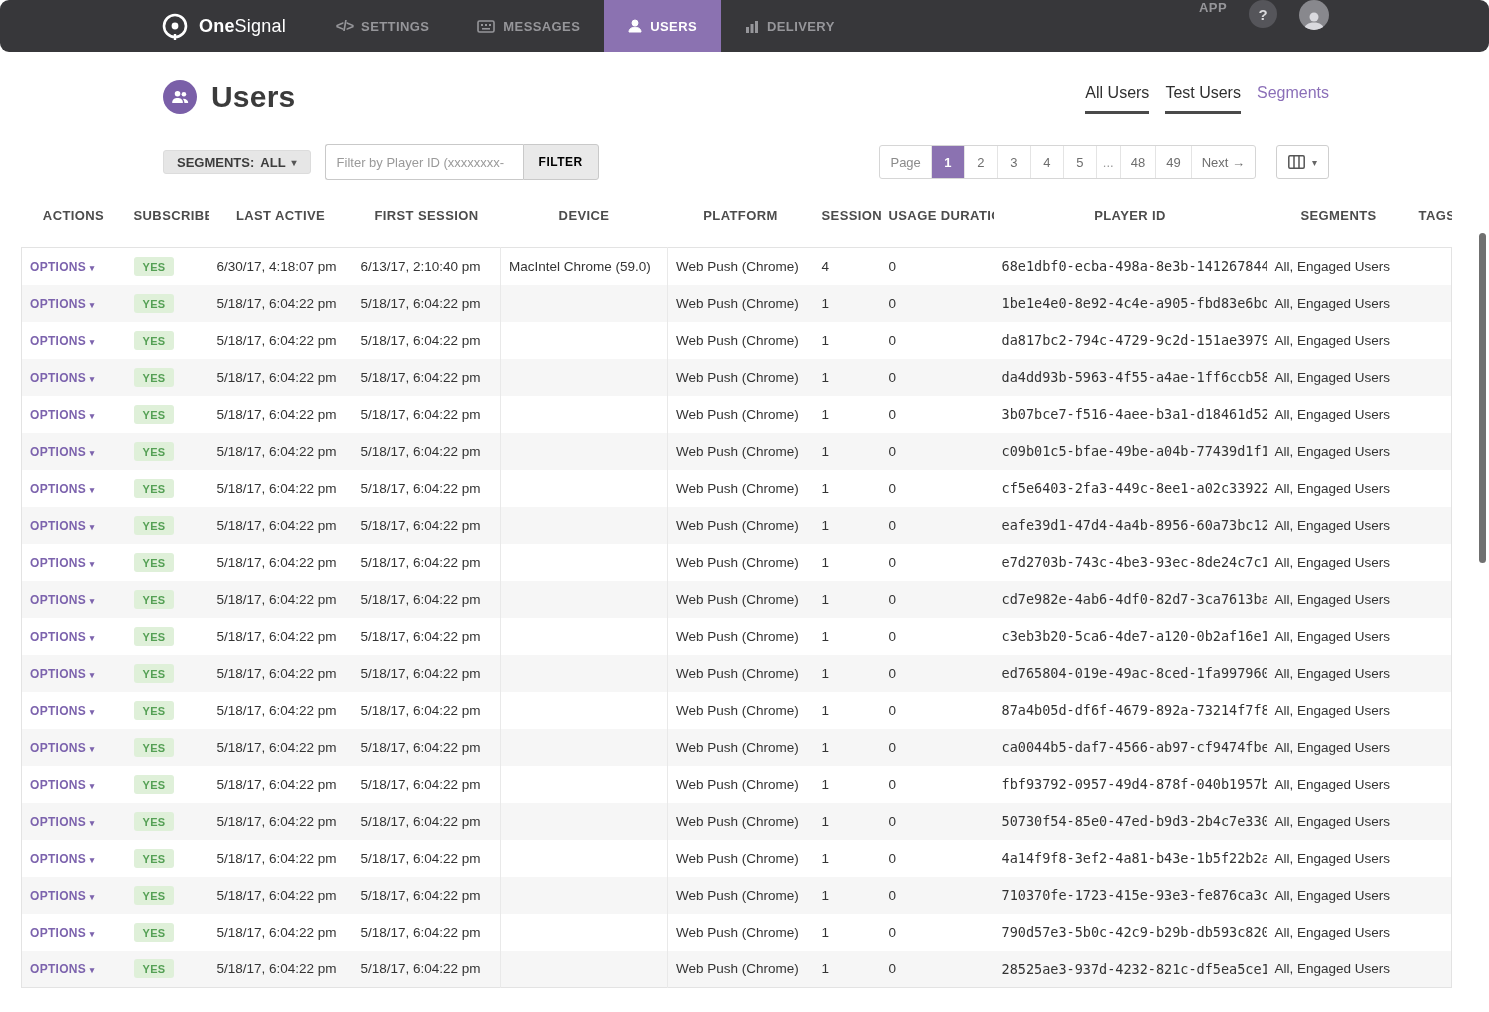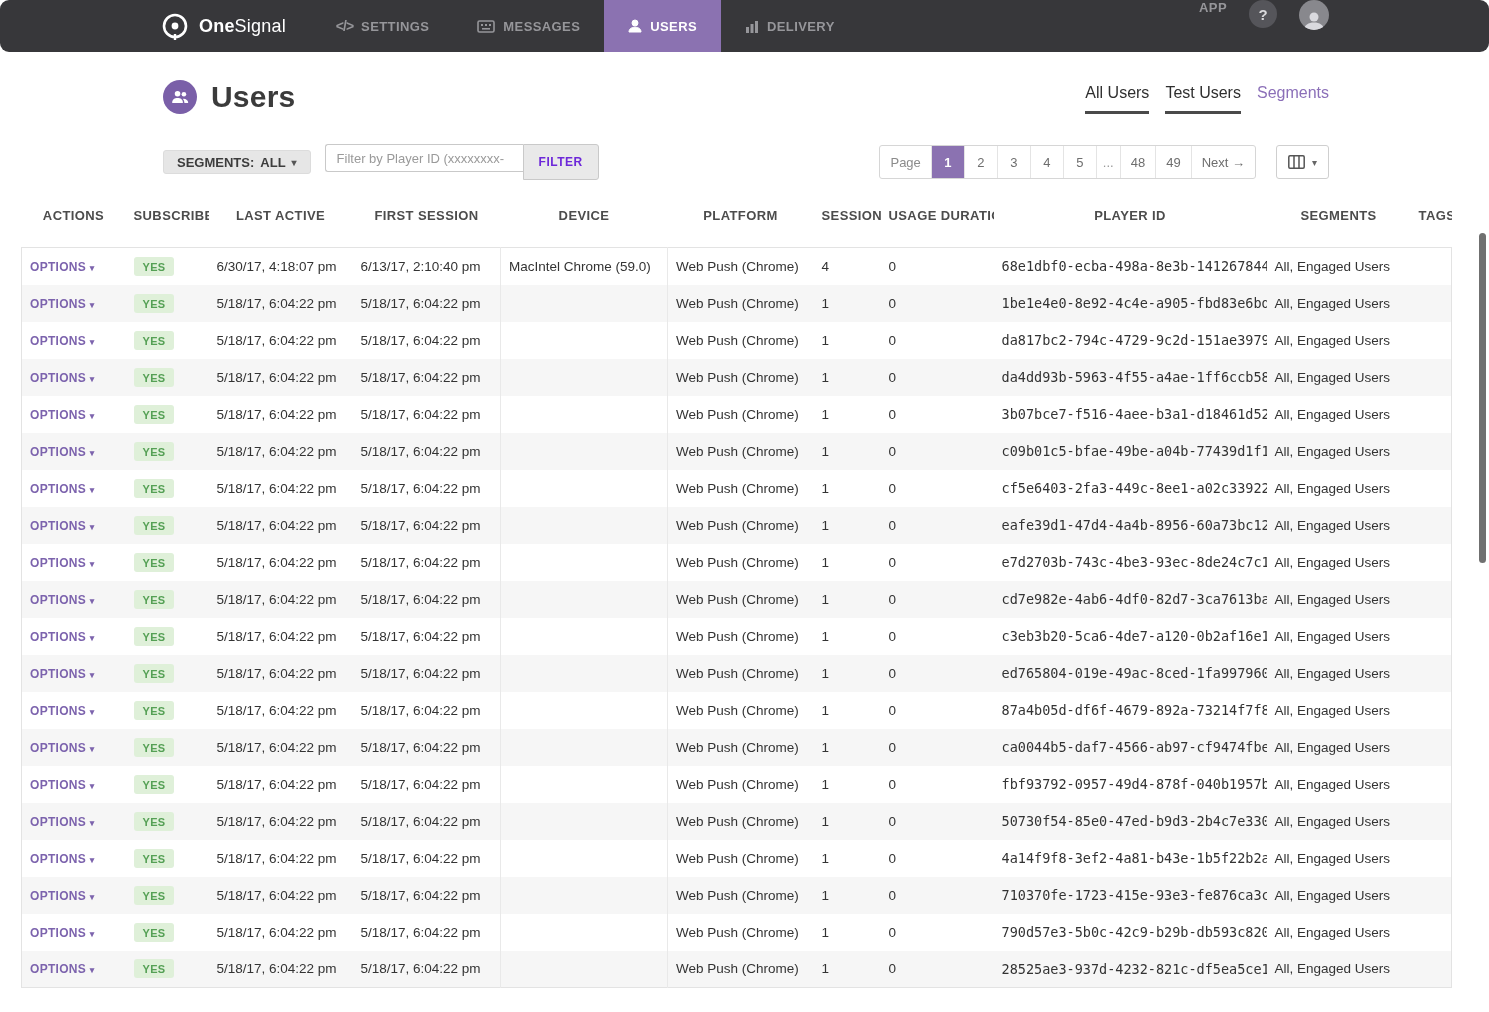--- a/index.html
+++ b/index.html
@@ -100,37 +100,37 @@
     height:24px;
     display:flex; align-items:center; gap:6px;
     padding:0 13px;
     font-size:13px; font-weight:bold; color:#3d3d3d;
     cursor:pointer;
   }
   .caret { font-size:10px; color:#666; }
   .segments-btn .caret { color:#555; }
   .filter-group { display:flex; margin-left:14px; }
   .filter-input {
-    width:198px; height:28px;
+    width:198px; height:36px;
     border:1px solid #c9c9c9;
     border-right:none;
     border-radius:3px 0 0 3px;
     padding:0 11px;
     font-size:13px; color:#555;
     font-family:"Liberation Sans", sans-serif;
     outline:none;
   }
   .filter-input::placeholder { color:#9a9a9a; }
   .filter-btn {
     height:36px;
     background:#e9e9e9;
     border:1px solid #c9c9c9;
     border-radius:0 3px 3px 0;
     padding:0 15px;
-    font-size:12px; font-weight:bold; color:#6d28d9;
+    font-size:12px; font-weight:bold; color:#000000;
     letter-spacing:.5px;
     cursor:pointer;
     font-family:"Liberation Sans", sans-serif;
   }
   .toolbar-right { display:flex; align-items:center; gap:20px; }
   .pagination {
     display:flex; align-items:stretch;
     border:1px solid #d6d6d6;
     border-radius:3px;
     height:34px;

